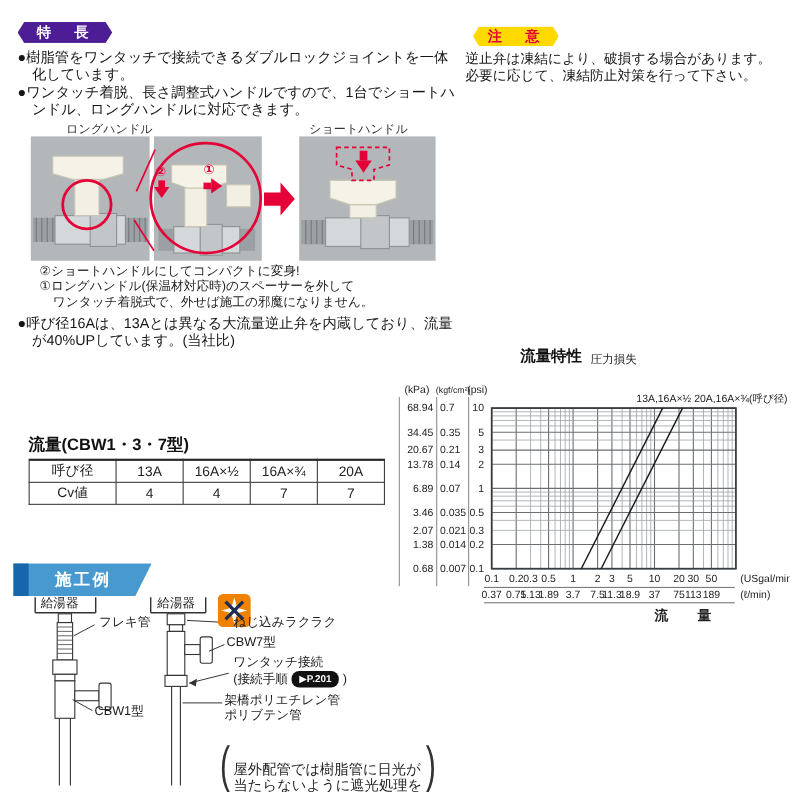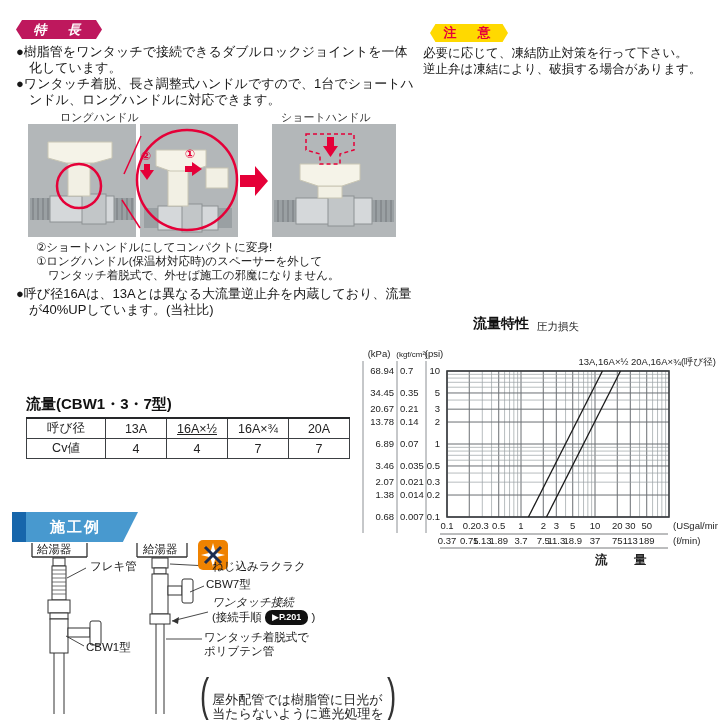--- a/index.html
+++ b/index.html
@@ -2,21 +2,21 @@
 <html><head>
 <meta charset="utf-8">
 <style>
   html,body{margin:0;padding:0;background:#e8e8e8;}
   .page{position:relative;width:720px;height:720px;background:#ffffff;
         font-family:"Liberation Sans","DejaVu Sans",sans-serif;color:#111;overflow:hidden;}
   .abs{position:absolute;}
   .badge{display:flex;align-items:center;justify-content:center;
          font-weight:bold;font-size:13px;letter-spacing:4px;
          clip-path:polygon(7% 0,93% 0,100% 50%,93% 100%,7% 100%,0 50%);}
-  .badge-red{background:#be185d;color:#fff;font-style:italic;}
+  .badge-red{background:#4c1d95;color:#fff;}
   .badge-yellow{background:#ffd900;color:#e50038;}
   .bullets{width:400px;}
   .bullet{padding-left:13px;text-indent:-13px;font-size:13px;line-height:16px;color:#161616;}
   .photo-label{font-size:11px;color:#333;}
   .photo{background:#b3b7b9;}
   .notes{font-size:11.5px;line-height:14px;color:#222;}
   .note-indent{padding-left:12px;}
   .tbl-title{font-weight:bold;font-size:15px;color:#111;}
   table.flow{border-collapse:collapse;table-layout:fixed;}
   table.flow td{border:1px solid #3c3f42;text-align:center;font-size:12.5px;height:19px;padding:0;color:#222;}
@@ -131,31 +131,31 @@
   </div>
 
   <div class="abs bullets" style="left:16px;top:286px;">
     <div class="bullet">●呼び径16Aは、13Aとは異なる大流量逆止弁を内蔵しており、流量が40%UPしています。(当社比)</div>
   </div>
 
   <div class="abs badge badge-yellow" style="left:430px;top:24px;width:78px;height:18px;">
     <span>注　意</span>
   </div>
   <div class="abs" style="left:423px;top:46px;font-size:12.5px;line-height:15.5px;color:#161616;">
+    <div>逆止弁は凍結により、破損する場合があります。</div>
     <div>必要に応じて、凍結防止対策を行って下さい。</div>
-    <div>逆止弁は凍結により、破損する場合があります。</div>
   </div>
 
   <div class="abs tbl-title" style="left:26px;top:395px;">流量(CBW1・3・7型)</div>
   <table class="flow abs" style="left:26px;top:417px;width:320px;">
     <tbody>
         <tr>
       <td style="width:78px;">呼び径</td>
       <td style="width:60px;">13A</td>
-      <td style="width:60px;text-decoration:underline;">16A×½</td>
+      <td style="width:60px;">16A×½</td>
       <td style="width:60px;">16A×¾</td>
       <td style="width:60px;">20A</td>
     </tr>
     <tr>
       <td>Cv値</td>
       <td>4</td>
       <td>4</td>
       <td>7</td>
       <td>7</td>
     </tr>
@@ -341,27 +341,27 @@
     <line x1="7" y1="7" x2="23" y2="23" stroke="#1d2d4f" stroke-width="3"></line>
     <line x1="23" y1="7" x2="7" y2="23" stroke="#1d2d4f" stroke-width="3"></line>
   </svg>
 
   <div class="abs diag-label" style="left:37px;top:543px;">給湯器</div>
   <div class="abs diag-label" style="left:143px;top:543px;">給湯器</div>
   <div class="abs diag-label" style="left:90px;top:560px;">フレキ管</div>
   <div class="abs diag-label" style="left:86px;top:641px;">CBW1型</div>
   <div class="abs diag-label" style="left:212px;top:560px;">ねじ込みラクラク</div>
   <div class="abs diag-label" style="left:206px;top:578px;">CBW7型</div>
-  <div class="abs diag-label" style="left:212px;top:596px;font-style:italic;">ワンタッチ接続</div>
+  <div class="abs diag-label" style="left:212px;top:596px;">ワンタッチ接続</div>
   <div class="abs diag-label" style="left:212px;top:610px;">
     <span>(接続手順</span>
     <span class="pbadge">▶P.201</span>
     <span>)</span>
   </div>
-  <div class="abs diag-label" style="left:204px;top:631px;">ワンタッチ着脱式で</div>
+  <div class="abs diag-label" style="left:204px;top:631px;">架橋ポリエチレン管</div>
   <div class="abs diag-label" style="left:204px;top:645px;">ポリブテン管</div>
 
   <div class="abs note-paren" style="left:197px;top:656px;">
     <span class="paren">(</span>
     <span class="note-lines">
       <span>屋外配管では樹脂管に日光が</span><br>
       <span>当たらないように遮光処理を</span><br>
       <span>施して下さい。</span>
     </span>
     <span class="paren">)</span>

